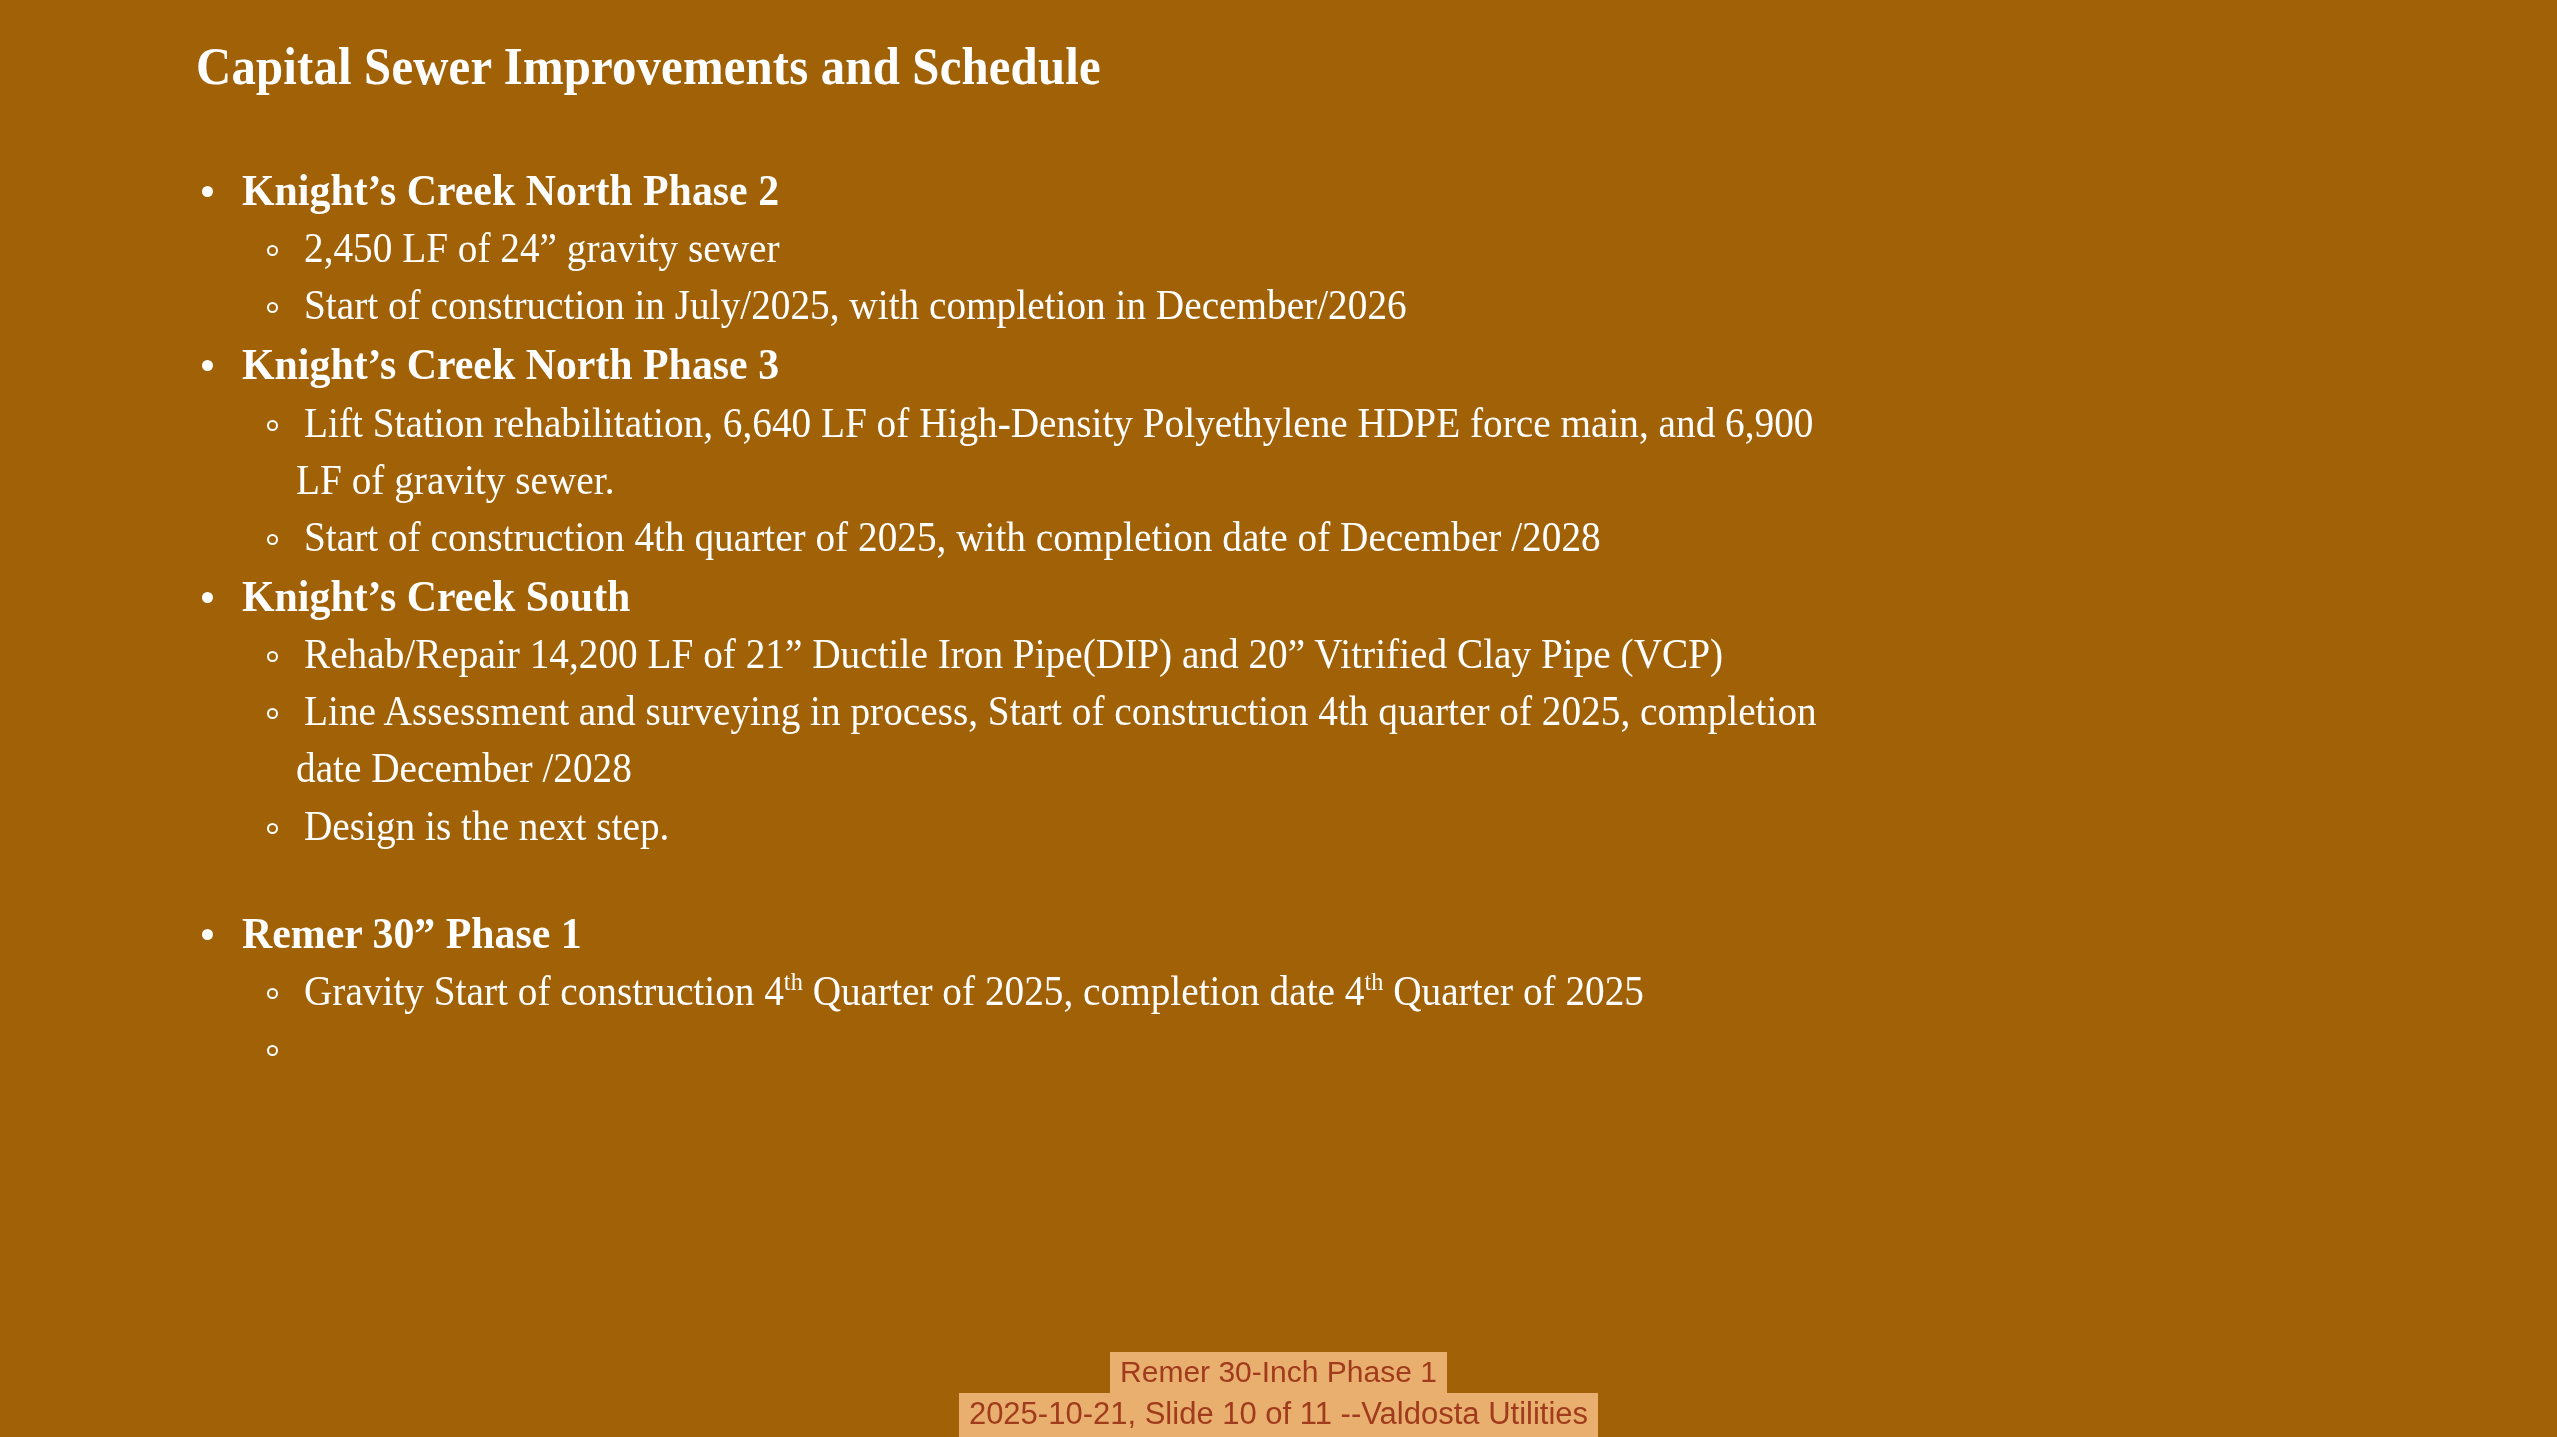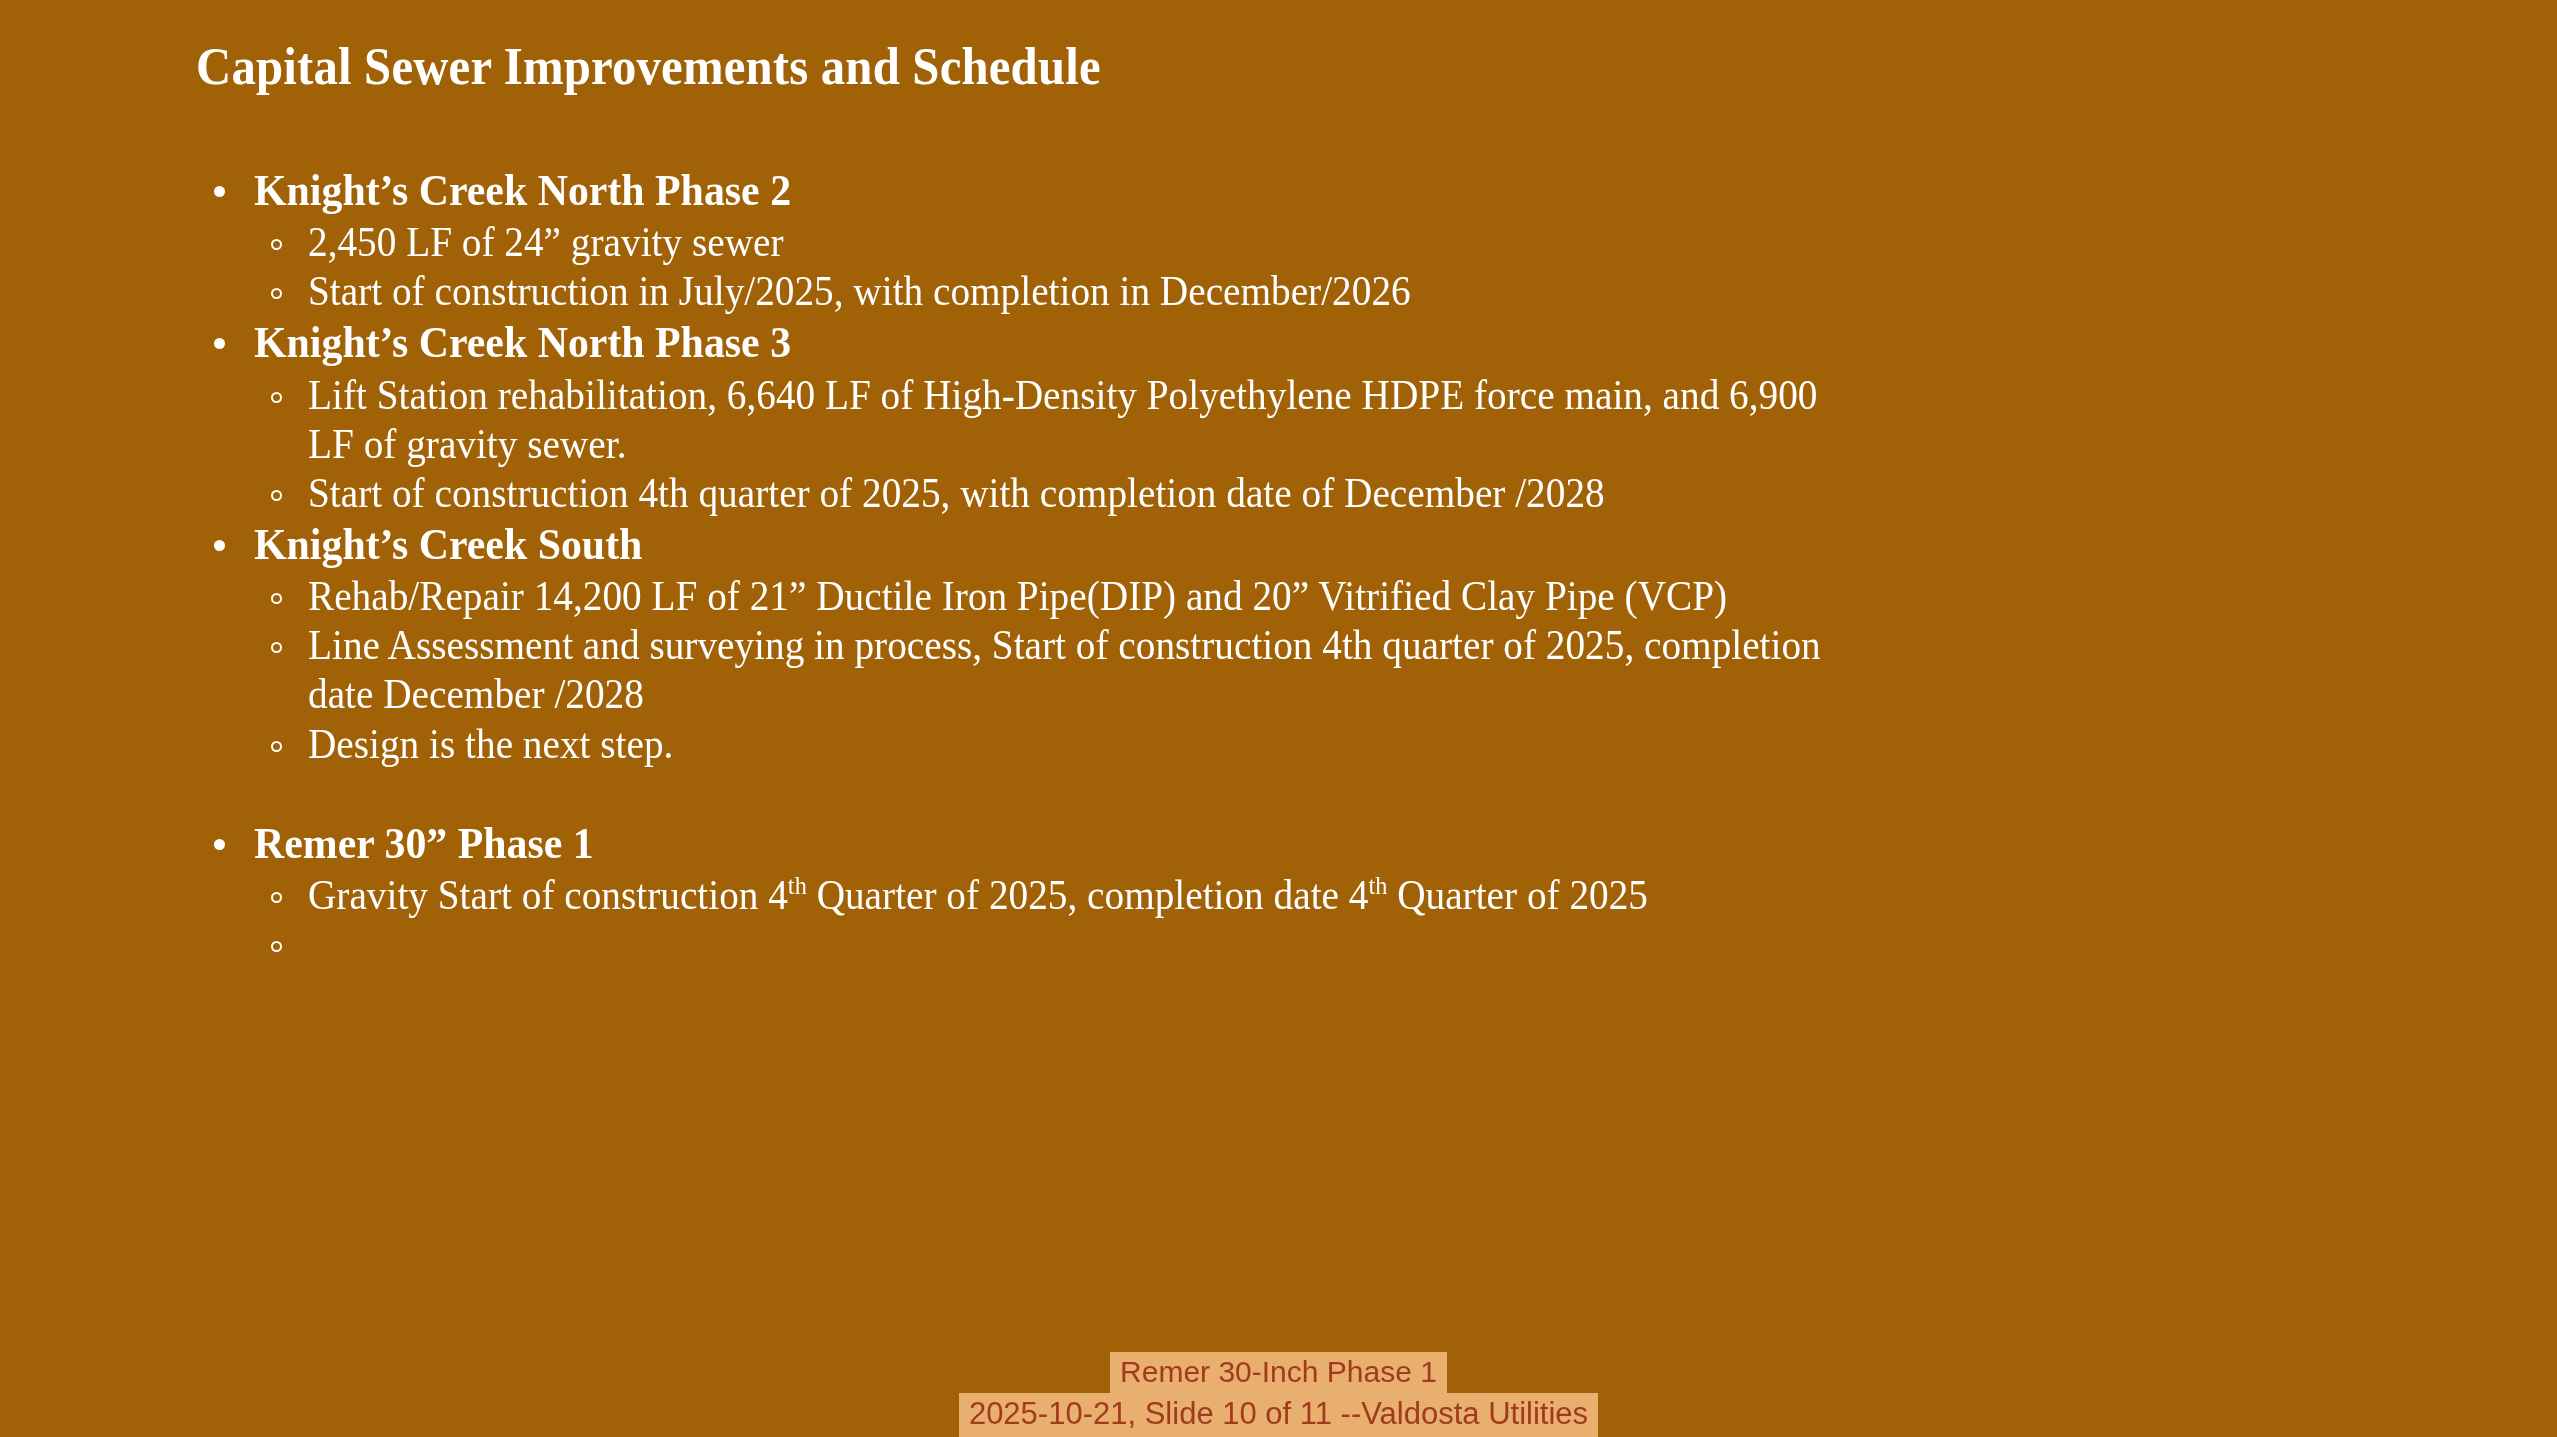--- a/index.html
+++ b/index.html
@@ -26,21 +26,21 @@
     font-weight: bold;
     letter-spacing: 0.2px;
     color: #ffffff;
     white-space: nowrap;
     transform: scaleX(0.92);
     transform-origin: left top;
   }
 
   .body-block {
     position: absolute;
-    left: 196px;
+    left: 184px;
     top: 164px;
     width: 2330px;
   }
 
   
   .lvl1 {
     position: relative;
     padding-left: 58px;
     font-size: 45px;
     font-weight: bold;
@@ -59,21 +59,21 @@
     border-radius: 50%;
     background: #ffffff;
   }
 
   .lvl2 {
     position: relative;
     padding-left: 112px;
     font-size: 42px;
     font-weight: normal;
     line-height: 1.17;
-    margin: 0;
+    margin: 8px;
   }
   .lvl2 > .btxt { transform: scaleX(0.935); transform-origin: left center; display: inline-block; }
   .lvl2::before {
     content: "";
     position: absolute;
     left: 75px;
     top: 21px;
     width: 11px;
     height: 11px;
     border-radius: 50%;

